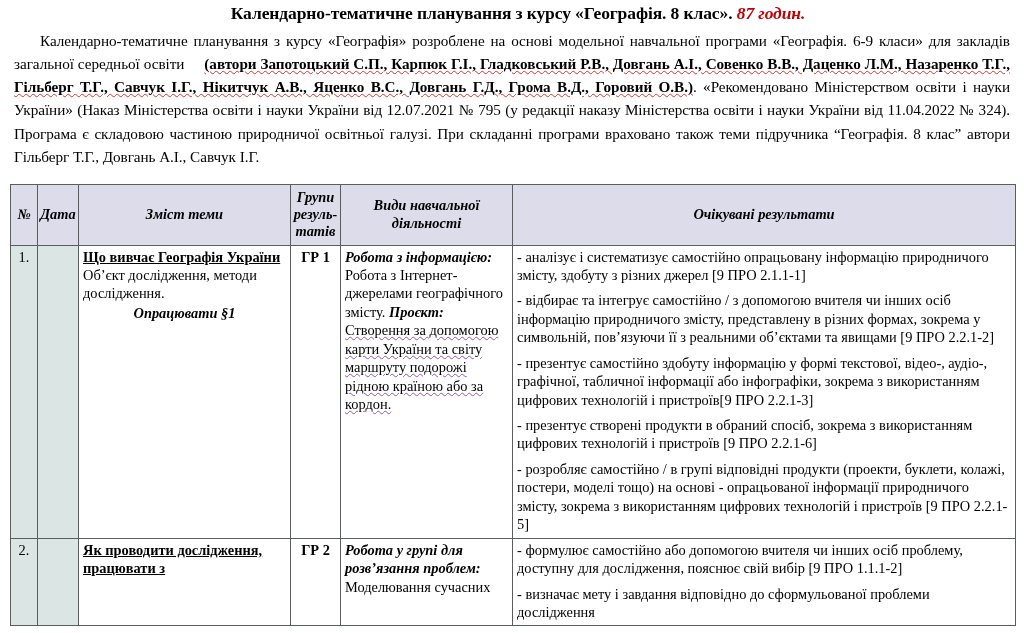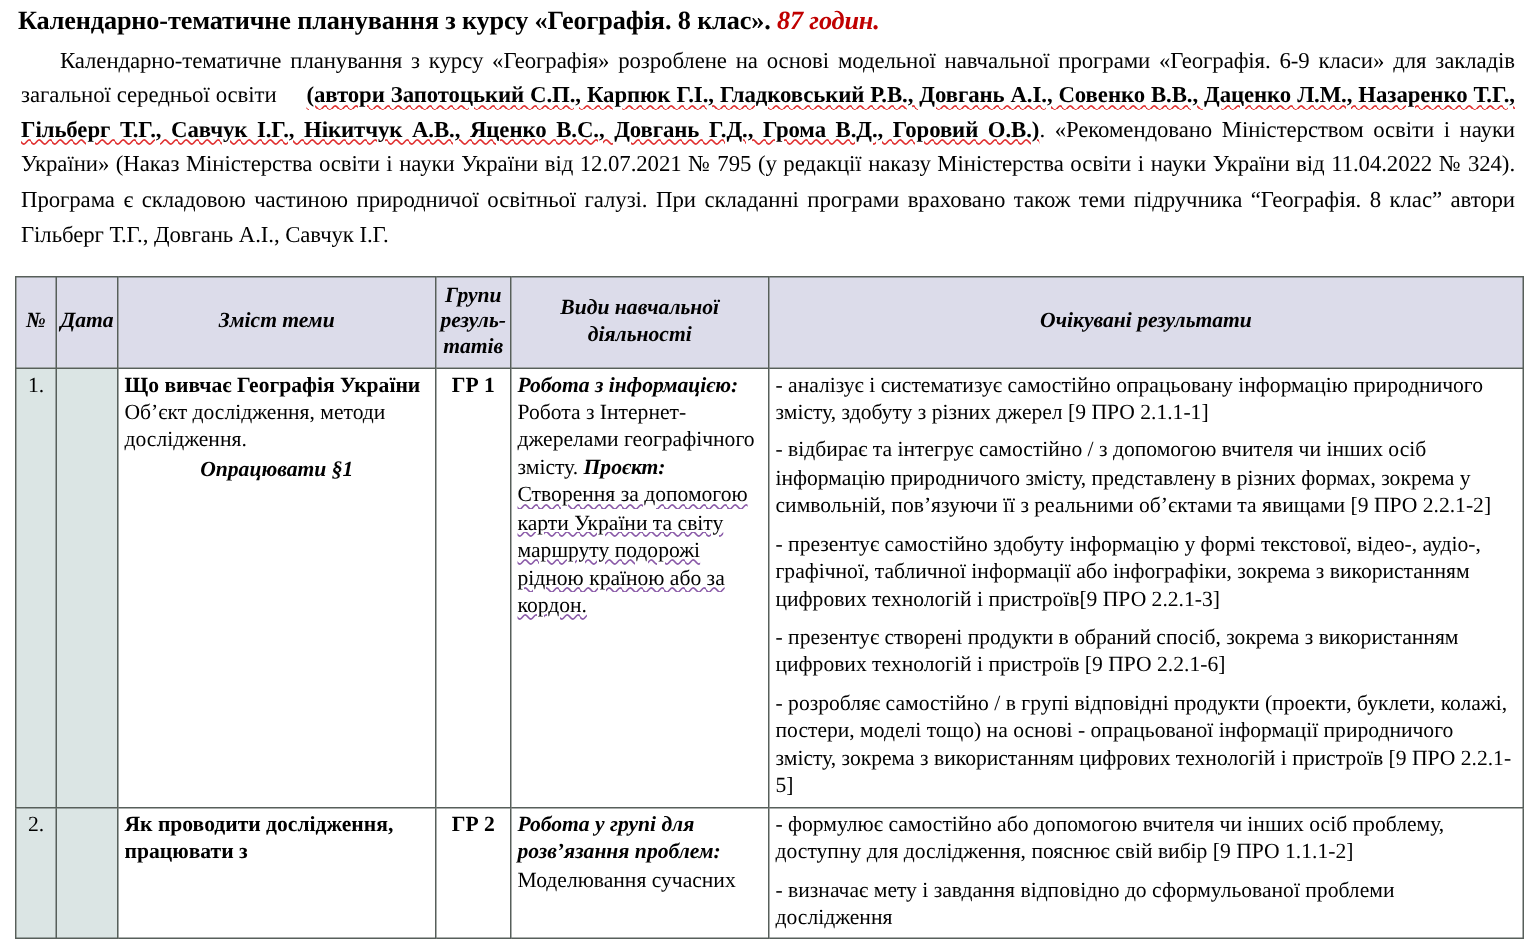--- a/index.html
+++ b/index.html
@@ -11,21 +11,21 @@
     width: 1024px;
     height: 633px;
     overflow: hidden;
     font-family: "Liberation Serif", "DejaVu Serif", serif;
     color: #000000;
     position: relative;
   }
 
   
   .doc-title {
-    text-align: left;
+    text-align: center;
     font-weight: bold;
     font-size: 17.5px;
     line-height: 1.15;
     padding: 3px 0 2px 12px;
     letter-spacing: -0.1px;
     white-space: nowrap;
   }
   .doc-title .hours {
     color: #c00000;
     font-style: italic;
@@ -126,21 +126,21 @@
   td.num {
     text-align: center;
     font-size: 14.8px;
     padding-top: 3px;
   }
   td.theme {
     padding-left: 7px;
     font-size: 15.2px;
     line-height: 1.34;
   }
-  td.theme .t-main { font-weight: bold; }
+  td.theme .t-main { font-weight: bold; text-decoration: underline; }
   td.theme .t-sub  { font-weight: normal; }
   td.theme .t-task {
     display: block;
     text-align: center;
     font-style: italic;
     font-weight: bold;
     padding-top: 1px;
   }
   td.grp {
     text-align: center;

